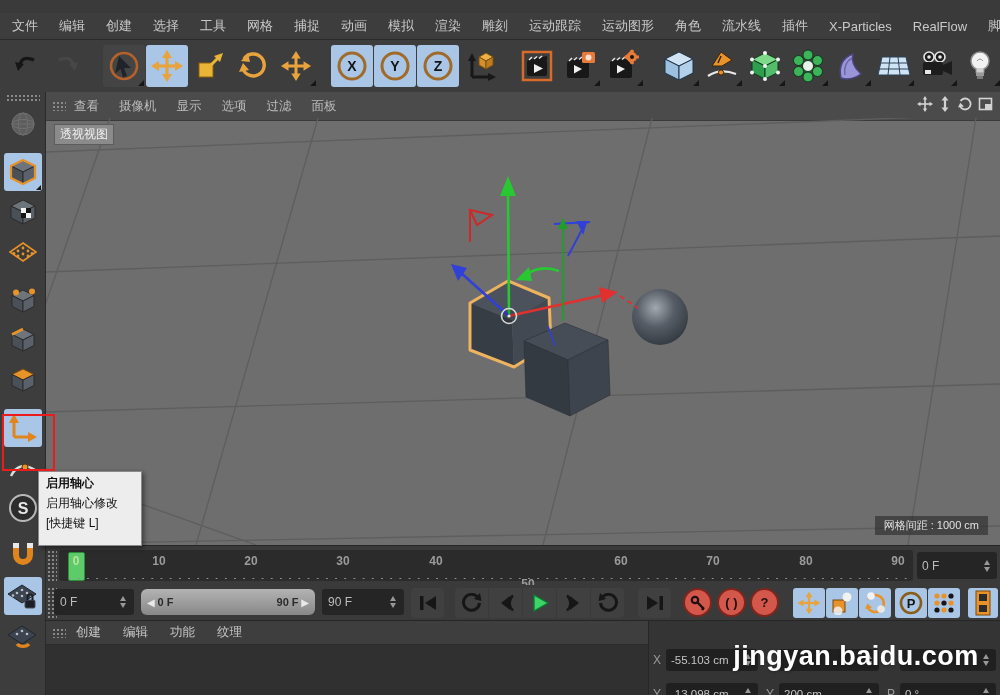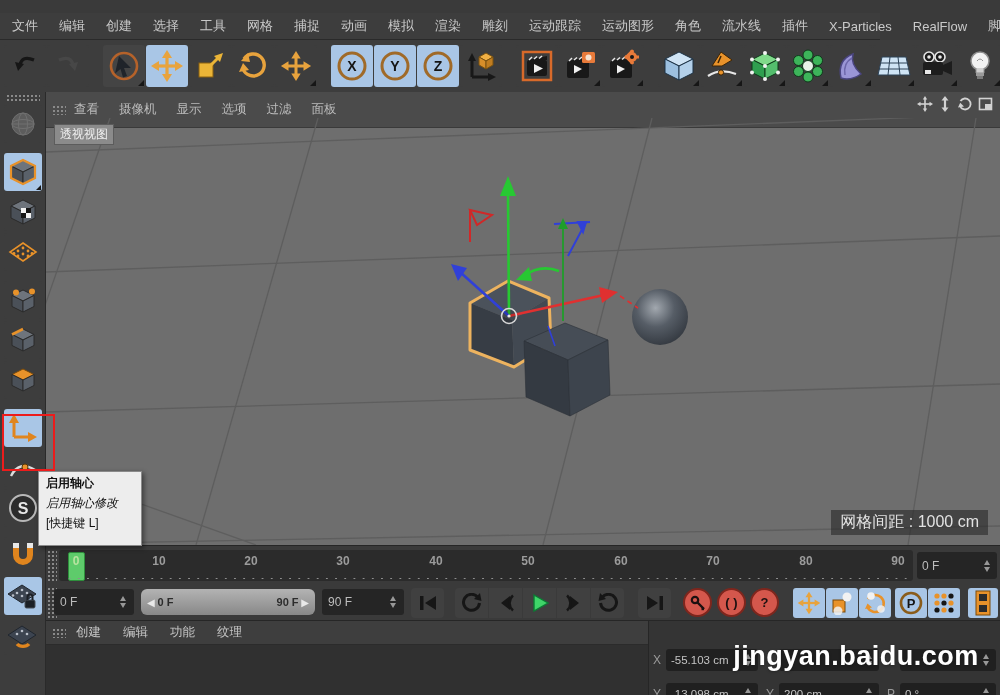--- a/index.html
+++ b/index.html
@@ -32,48 +32,48 @@
            border-right:1px solid #2a2a2a;box-sizing:border-box;}
   .sb-grip{width:34px;height:8px;margin:2px auto 3px auto;}
   .sbn{position:relative;width:38px;height:38px;border-radius:3px;margin:2px auto;background:#3d3d3d;
        display:flex;align-items:center;justify-content:center;}
   .sbn.active{background:#a9c6e6;}
   .sbn.corner::after{content:"";position:absolute;right:1px;bottom:1px;width:0;height:0;
        border-left:5px solid transparent;border-bottom:5px solid #161616;}
   .sbsep{height:6px;}
   
   .viewport{position:absolute;left:46px;top:92px;width:954px;height:453px;background:#6e6e6e;overflow:hidden;}
-  .vmenu{position:absolute;left:0;top:0;width:100%;height:36px;background:#4b4b4b;border-bottom:1px solid #3a3a3a;
+  .vmenu{position:absolute;left:0;top:0;width:100%;height:29px;background:#4b4b4b;border-bottom:1px solid #3a3a3a;
          display:flex;align-items:center;box-sizing:border-box;padding-left:6px;}
   .vmenu .vg{width:14px;height:10px;margin-right:8px;}
   .vmenu span.mi{color:#bcbcbc;font-size:12.5px;margin-right:20px;white-space:nowrap;}
   .vicons{position:absolute;right:6px;top:3px;display:flex;}
   .vicons .vi{width:18px;height:18px;margin-left:2px;display:flex;align-items:center;justify-content:center;}
   .viewlabel{position:absolute;left:8px;top:32px;background:#8b8b8b;border:1px solid #5c5c5c;color:#efefef;
          font-size:12px;padding:1px 5px;z-index:5;}
   .gridlabel{position:absolute;right:12px;bottom:10px;background:rgba(42,42,42,.62);color:#e2e2e2;
-         font-size:16px;padding:2px 9px;border-radius:0;z-index:5;}
+         font-size:11px;padding:2px 9px;border-radius:0;z-index:5;}
   .scene{position:absolute;left:0;top:26px;}
   
   .tooltip{position:absolute;left:38px;top:471px;width:104px;height:75px;background:#ededed;border:1px solid #8a8a8a;
         box-shadow:2px 2px 5px rgba(0,0,0,.45);z-index:60;padding:5px 7px;box-sizing:border-box;
         font-size:12px;color:#111;line-height:1.0;}
   .tooltip .tt1{font-weight:bold;margin-bottom:8px;}
-  .tooltip .tt2{margin-bottom:8px;font-style:italic;}
+  .tooltip .tt2{margin-bottom:8px;}
   .redbox{position:absolute;left:2px;top:414px;width:53px;height:57px;border:2px solid #ec1c1c;z-index:70;box-sizing:border-box;}
   
   .timeline{position:absolute;left:46px;top:545px;width:954px;height:40px;background:#3a3a3a;border-top:1px solid #262626;}
   .tl-grip{position:absolute;left:1px;top:4px;width:10px;height:32px;}
   .ruler{position:absolute;left:13px;top:4px;width:854px;height:31px;background:#2b2b2b;border-radius:3px;}
   .ruler .dots{position:absolute;left:6px;right:6px;bottom:2px;height:7px;
         background-image:radial-gradient(#8f8f8f 1px,transparent 1.3px);background-size:9.2px 7px;background-position:0 3px;}
   .tick{position:absolute;top:4px;font-size:12px;font-weight:bold;color:#9b9b9b;transform:translateX(-50%);}
   .tick:nth-of-type(1){left:17px;color:#b9e3a0;}
   .tick:nth-of-type(2){left:100px;}.tick:nth-of-type(3){left:192px;}.tick:nth-of-type(4){left:284px;}
-  .tick:nth-of-type(5){left:377px;}.tick:nth-of-type(6){left:469px;}.tick:nth-of-type(7){left:562px;}
+  .tick:nth-of-type(5){left:377px;}.tick:nth-of-type(6){left:469px;margin-top:23px;}.tick:nth-of-type(7){left:562px;}
   .tick:nth-of-type(8){left:654px;}.tick:nth-of-type(9){left:747px;}.tick:nth-of-type(10){left:839px;}
   .playhead{position:absolute;left:9px;top:2px;width:15px;height:27px;background:#5ecb6b;border:1px solid #2e8f3c;border-radius:2px;}
   .framefield{position:absolute;left:871px;top:6px;width:80px;height:27px;background:#252525;border-radius:3px;
         display:flex;align-items:center;padding:0 5px;box-sizing:border-box;color:#bdbdbd;font-size:12px;}
   .spin{width:9px;height:14px;position:relative;margin-left:auto;flex:0 0 auto;}
   .spin::before{content:"";position:absolute;top:1px;left:1px;border-left:3.5px solid transparent;border-right:3.5px solid transparent;border-bottom:5px solid #989898;}
   .spin::after{content:"";position:absolute;top:8px;left:1px;border-left:3.5px solid transparent;border-right:3.5px solid transparent;border-top:5px solid #989898;}
   
   .transport{position:absolute;left:46px;top:585px;width:954px;height:35px;background:#3a3a3a;}
   .tr-grip{position:absolute;left:1px;top:2px;width:10px;height:31px;}

